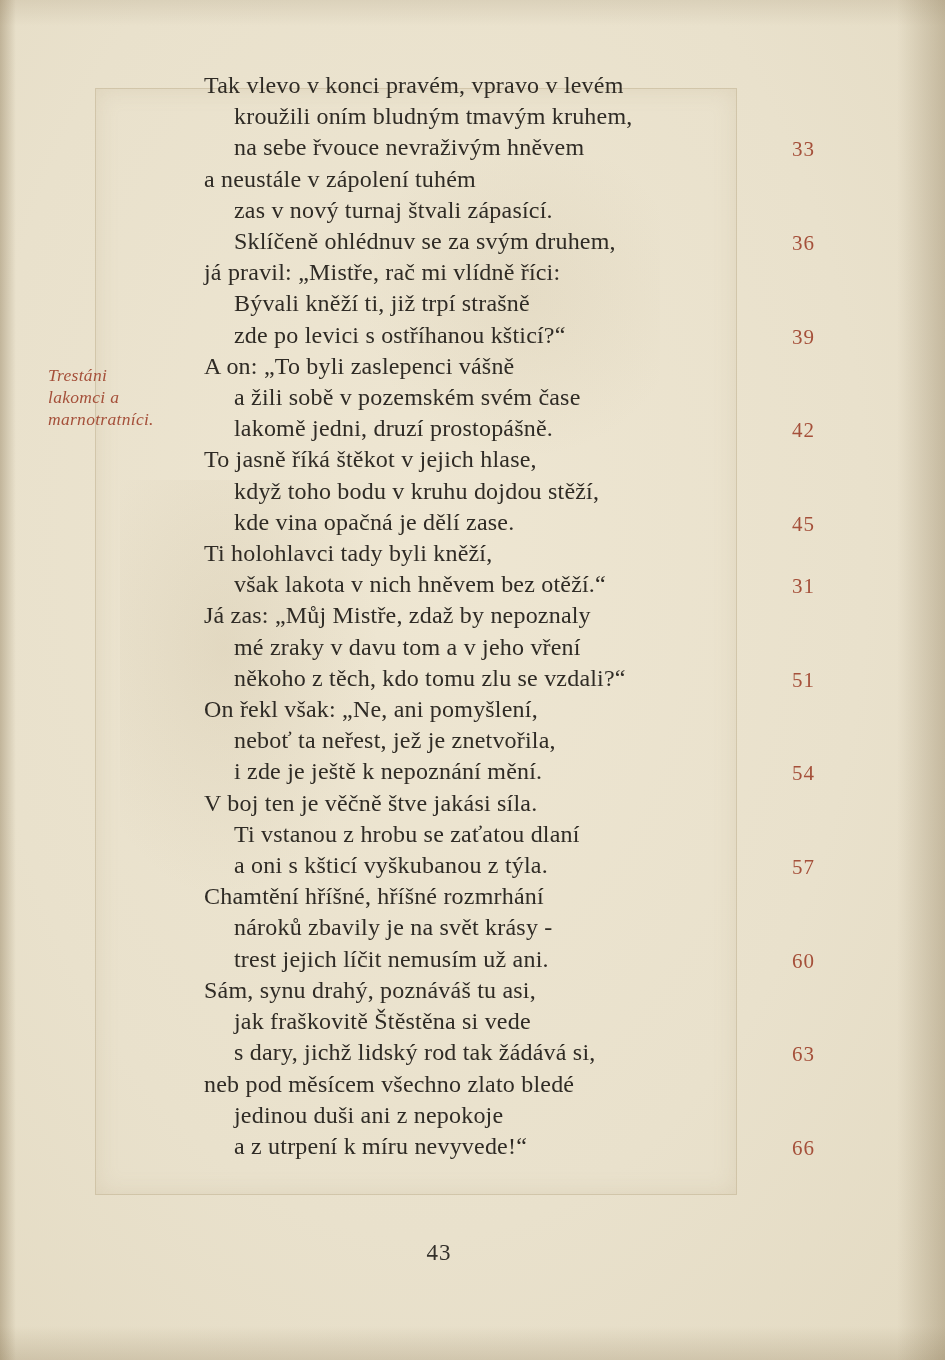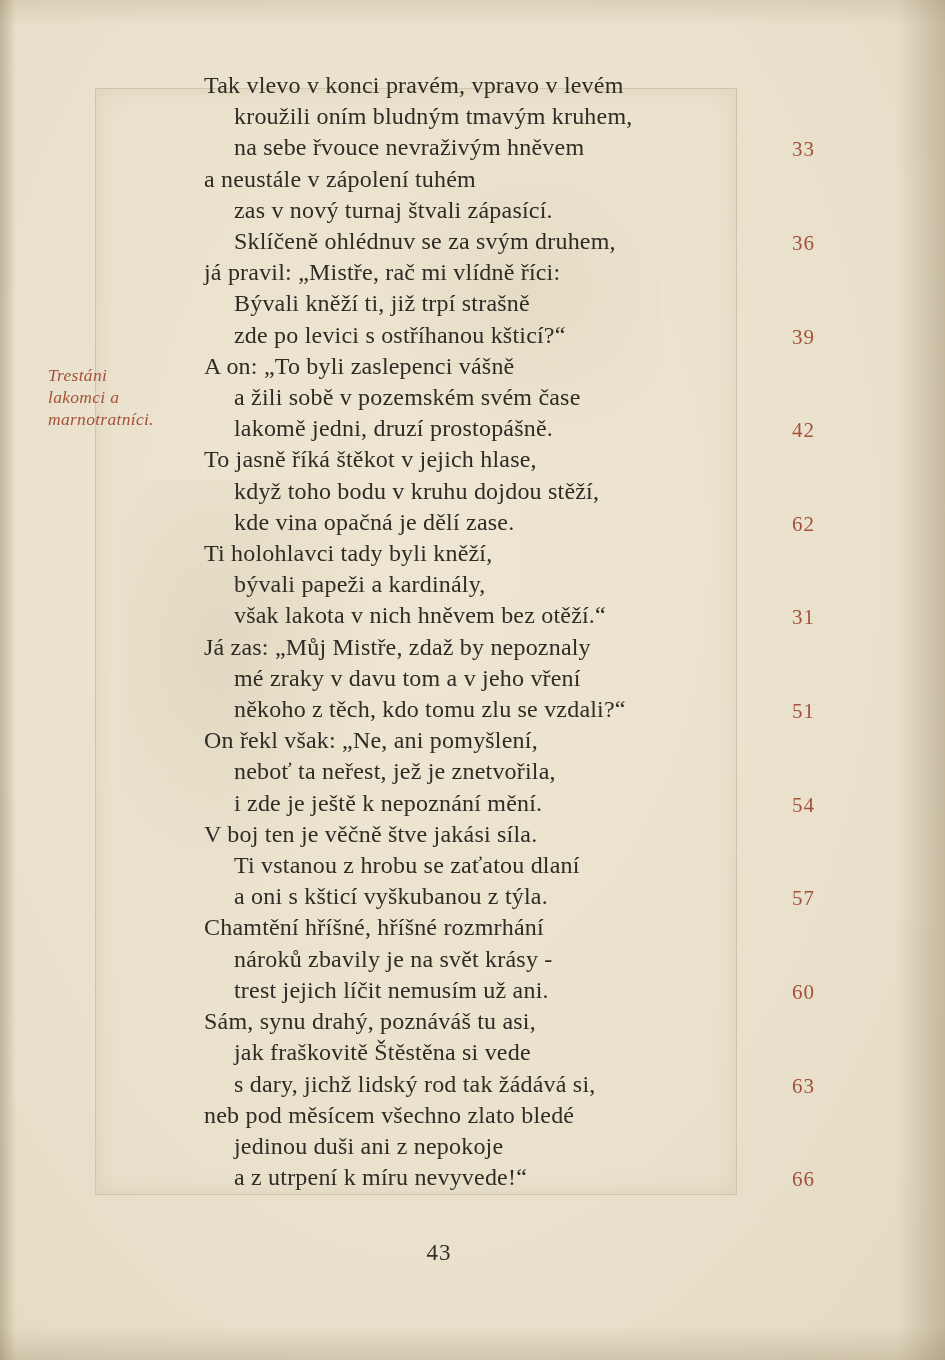--- a/index.html
+++ b/index.html
@@ -121,23 +121,22 @@
     <div class="line indent-1"><span>zas v nový turnaj štvali zápasící.</span></div>
     <div class="line indent-1"><span>Sklíčeně ohlédnuv se za svým druhem,</span><span class="line-num">36</span></div>
     <div class="line indent-0"><span>já pravil: „Mistře, rač mi vlídně říci:</span></div>
     <div class="line indent-1"><span>Bývali kněží ti, již trpí strašně</span></div>
     <div class="line indent-1"><span>zde po levici s ostříhanou kšticí?“</span><span class="line-num">39</span></div>
     <div class="line indent-0"><span>A on: „To byli zaslepenci vášně</span></div>
     <div class="line indent-1"><span>a žili sobě v pozemském svém čase</span></div>
     <div class="line indent-1"><span>lakomě jedni, druzí prostopášně.</span><span class="line-num">42</span></div>
     <div class="line indent-0"><span>To jasně říká štěkot v jejich hlase,</span></div>
     <div class="line indent-1"><span>když toho bodu v kruhu dojdou stěží,</span></div>
-    <div class="line indent-1"><span>kde vina opačná je dělí zase.</span><span class="line-num">62</span></div>
+    <div class="line indent-1"><span>kde vina opačná je dělí zase.</span><span class="line-num">45</span></div>
     <div class="line indent-0"><span>Ti holohlavci tady byli kněží,</span></div>
-    <div class="line indent-1"><span>bývali papeži a kardinály,</span></div>
     <div class="line indent-1"><span>však lakota v nich hněvem bez otěží.“</span><span class="line-num">31</span></div>
     <div class="line indent-0"><span>Já zas: „Můj Mistře, zdaž by nepoznaly</span></div>
     <div class="line indent-1"><span>mé zraky v davu tom a v jeho vření</span></div>
     <div class="line indent-1"><span>někoho z těch, kdo tomu zlu se vzdali?“</span><span class="line-num">51</span></div>
     <div class="line indent-0"><span>On řekl však: „Ne, ani pomyšlení,</span></div>
     <div class="line indent-1"><span>neboť ta neřest, jež je znetvořila,</span></div>
     <div class="line indent-1"><span>i zde je ještě k nepoznání mění.</span><span class="line-num">54</span></div>
     <div class="line indent-0"><span>V boj ten je věčně štve jakási síla.</span></div>
     <div class="line indent-1"><span>Ti vstanou z hrobu se zaťatou dlaní</span></div>
     <div class="line indent-1"><span>a oni s kšticí vyškubanou z týla.</span><span class="line-num">57</span></div>

